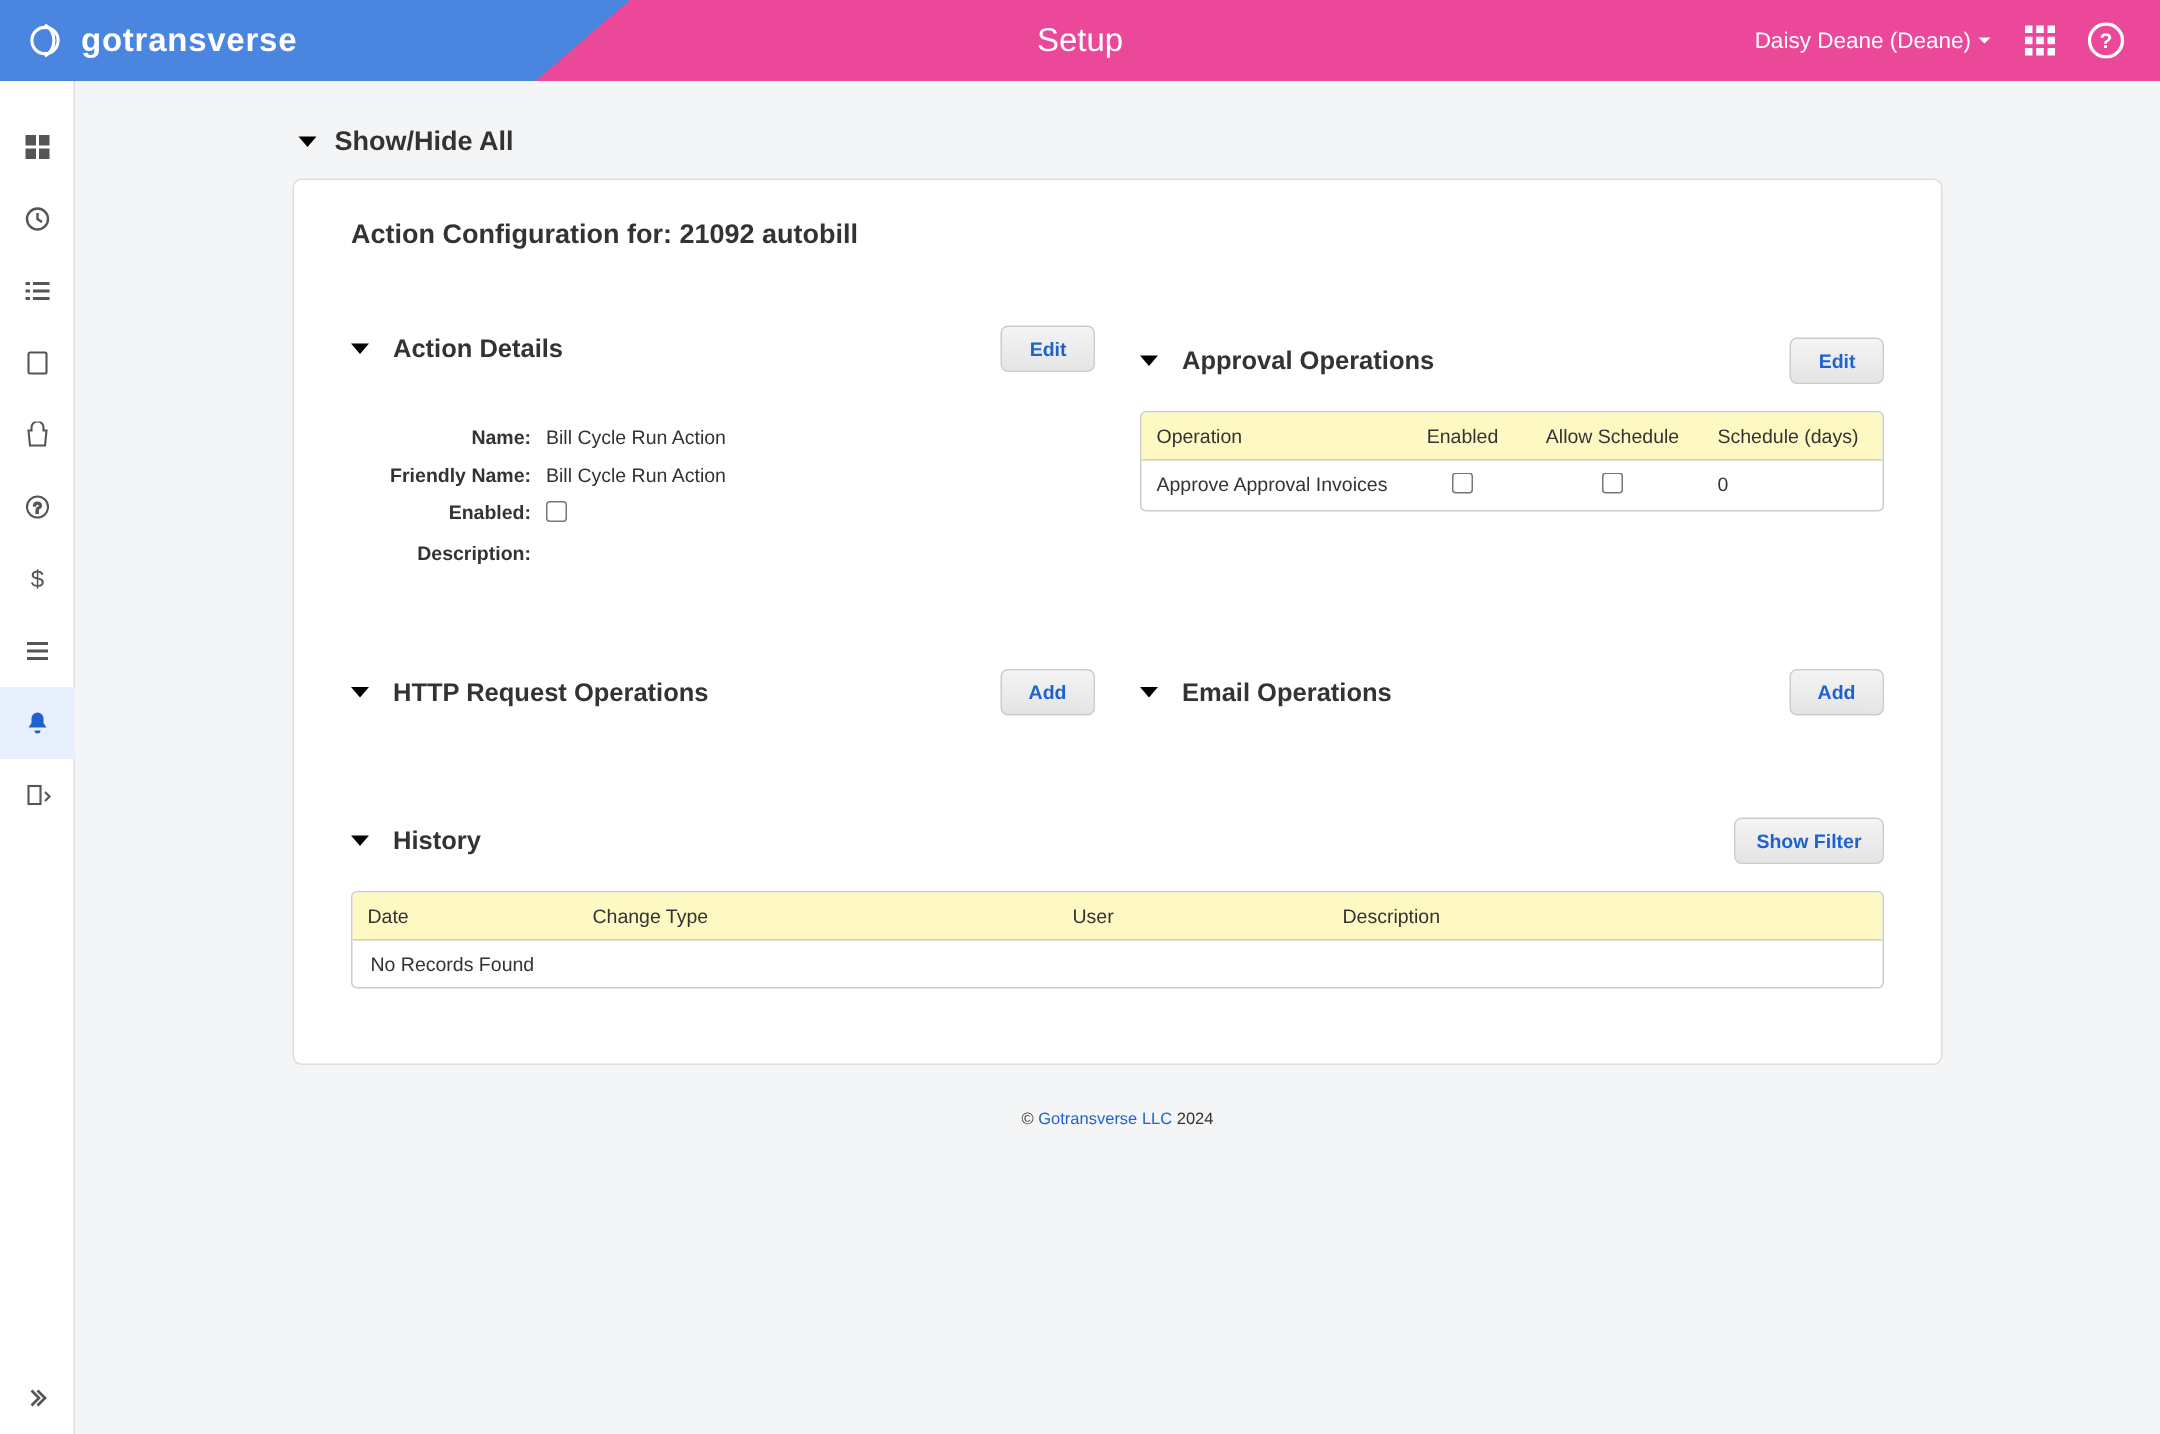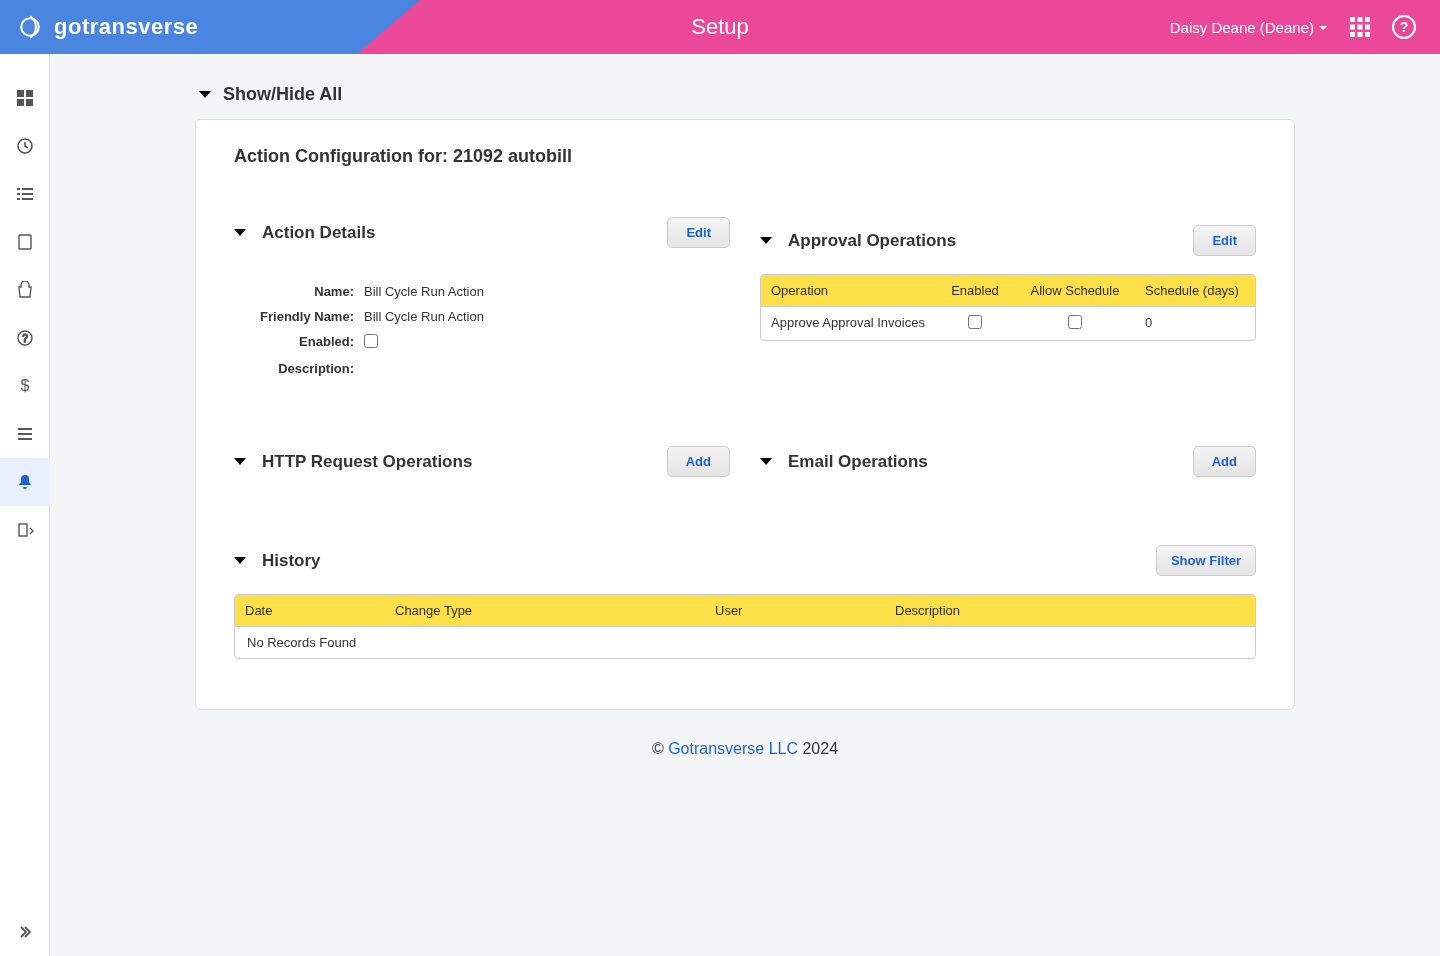--- a/index.html
+++ b/index.html
@@ -47,21 +47,21 @@
 .section-title { font-size: 17px; font-weight: 700; }
 .btn { background: #eaeaea; background: linear-gradient(#f4f4f4,#e4e4e4); border: 1px solid #ccc; border-radius: 5px; padding: 7px 18px; color: #1e62d0; font-weight: 600; font-size: 13px; cursor: pointer; }
 
 
 .detail-row { display: flex; margin-bottom: 10px; align-items: flex-start; }
 .detail-label { width: 130px; text-align: right; font-weight: 700; font-size: 13px; padding-right: 10px; }
 .detail-value { font-size: 13px; }
 
 
 .tbl { width: 100%; border: 1px solid #ccc; border-radius: 4px; overflow: hidden; font-size: 13px; }
-.tbl-head { background: #fde047; border-bottom: 1px solid #ccc; }
+.tbl-head { background: #fef9c3; border-bottom: 1px solid #ccc; }
 .tbl-row { display: flex; }
 .tbl-cell { padding: 8px 10px; }
 .tbl-body .tbl-row { border-bottom: 1px solid #eee; }
 .tbl-body .tbl-row:last-child { border-bottom: none; }
 .tbl input[type=checkbox]{ pointer-events:none; }
 
 
 .ap-c1 { flex: 2; } .ap-c2 { width: 80px; text-align:center;} .ap-c3 { width: 120px; text-align:center;} .ap-c4 { width: 120px; }
 
 
@@ -69,21 +69,21 @@
 .norec { padding: 8px 12px; font-size: 13px; }
 
 .section-gap { height: 60px; }
 
 
 .section-full { margin-top: 50px; }
 .section-full .section-head { margin-bottom: 18px; }
 .section-full .btn { padding: 7px 14px; }
 
 
-.footer { text-align: center; margin-top: 30px; font-size: 16px; color: #333; }
+.footer { text-align: center; margin-top: 30px; font-size: 11px; color: #333; }
 .footer a { color: #1e62d0; text-decoration: none; }
 
 input[type=checkbox]{ width:14px; height:14px; }
 </style>
 </head>
 <body>
 
 <div class="header">
   <div class="diagonal"></div>
   <div class="header-left">

